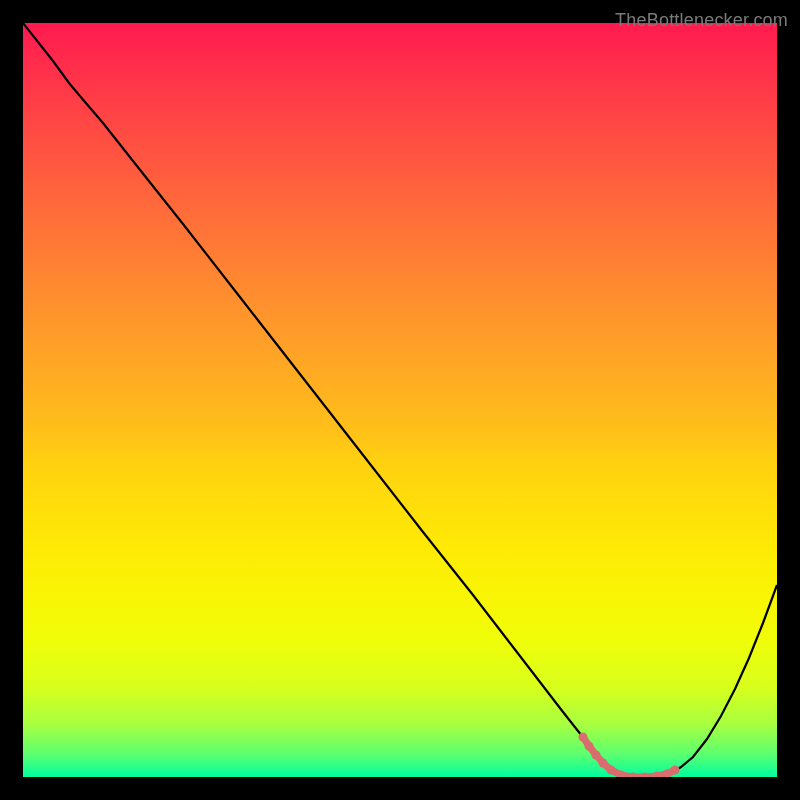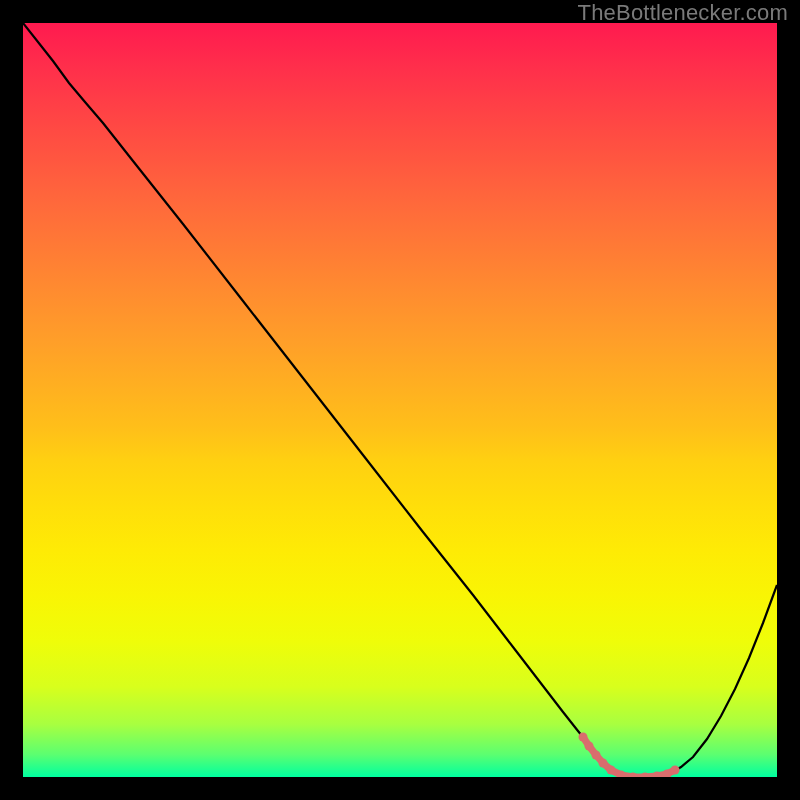--- a/index.html
+++ b/index.html
@@ -1,17 +1,17 @@
 <!DOCTYPE html>
 <html><head>
 <meta charset="utf-8">
 <style>
   * { margin: 0; padding: 0; box-sizing: border-box; }
   body { width: 800px; height: 800px; background: #000; position: relative; overflow: hidden; font-family: Arial, sans-serif; }
-  .watermark { position: absolute; top: 0; right: 12px; color: #7a7a7a; font-size: 22px; letter-spacing: 0.2px; z-index: 10; }
+  .watermark { position: absolute; top: 10px; right: 12px; color: #7a7a7a; font-size: 18px; letter-spacing: 0.2px; z-index: 10; }
   .plot-area { position: absolute; left: 23px; top: 23px; width: 754px; height: 754px; }
   .gradient-bg { position: absolute; inset: 0; background: linear-gradient(to bottom,
     #ff1a4f 0%,
     #ff2f4b 6%,
     #ff4345 12%,
     #ff5640 18%,
     #ff693b 24%,
     #ff7b35 30%,
     #ff8d2f 36%,
     #ff9e29 42%,

